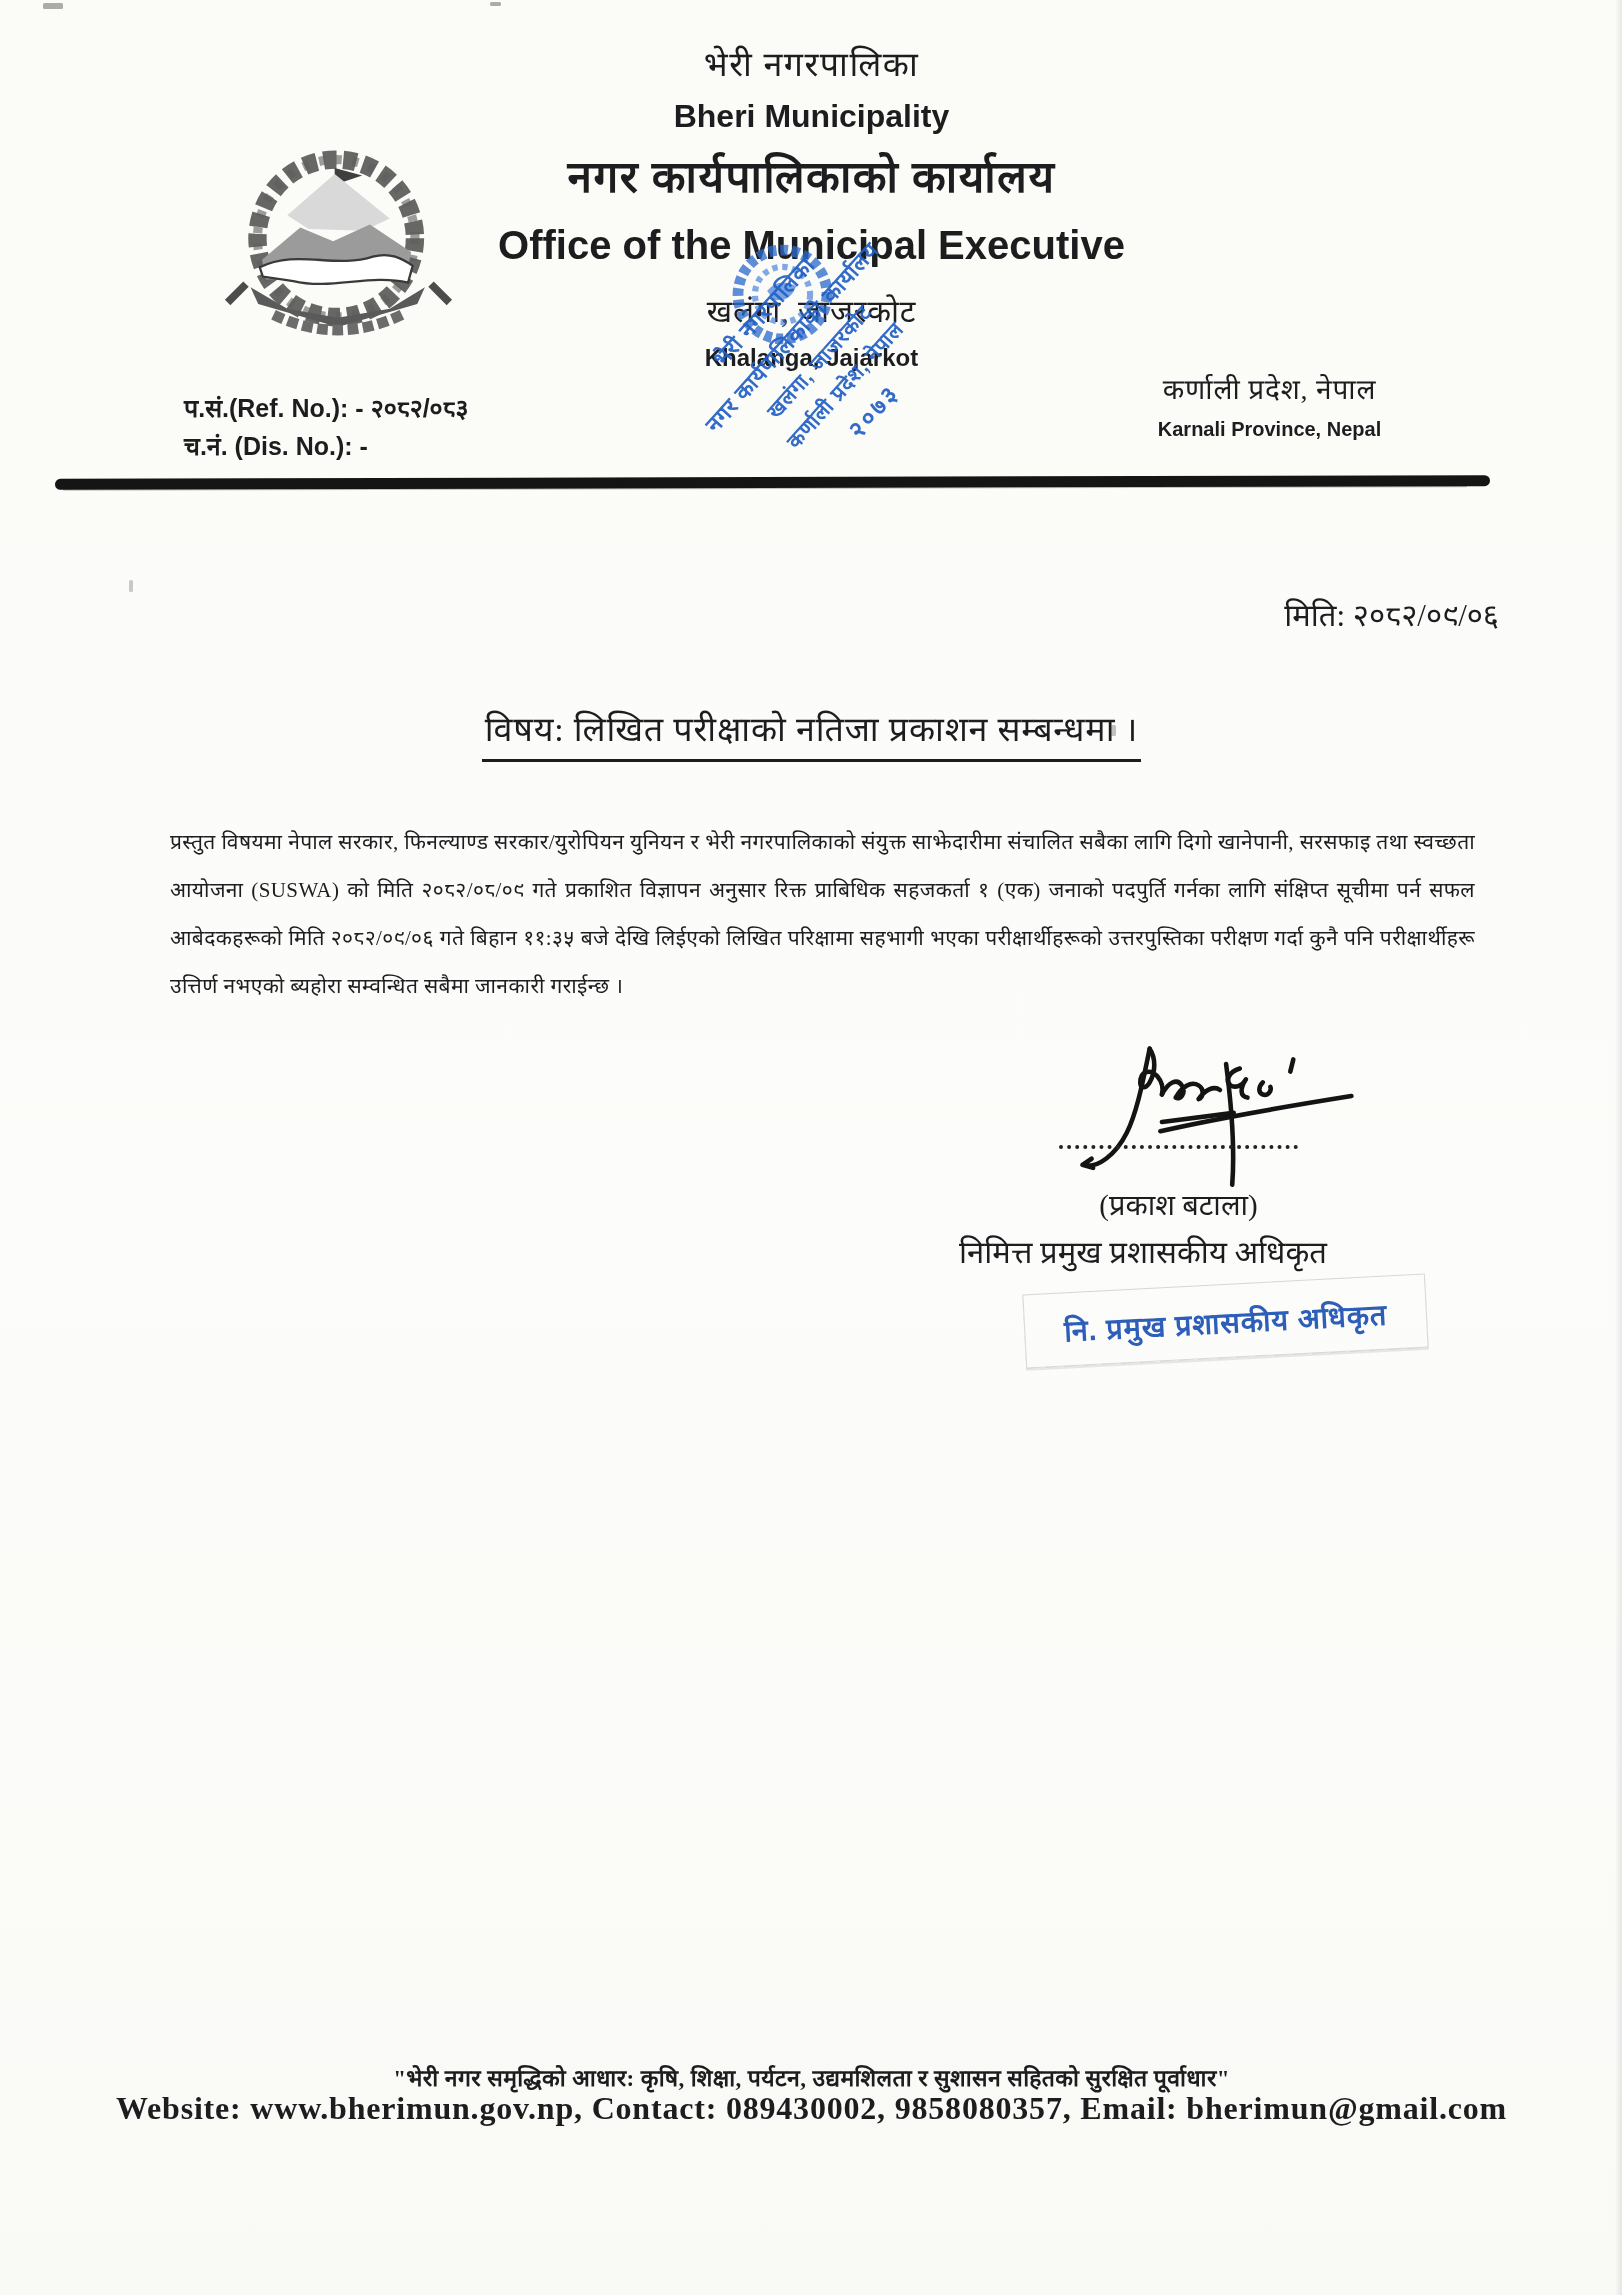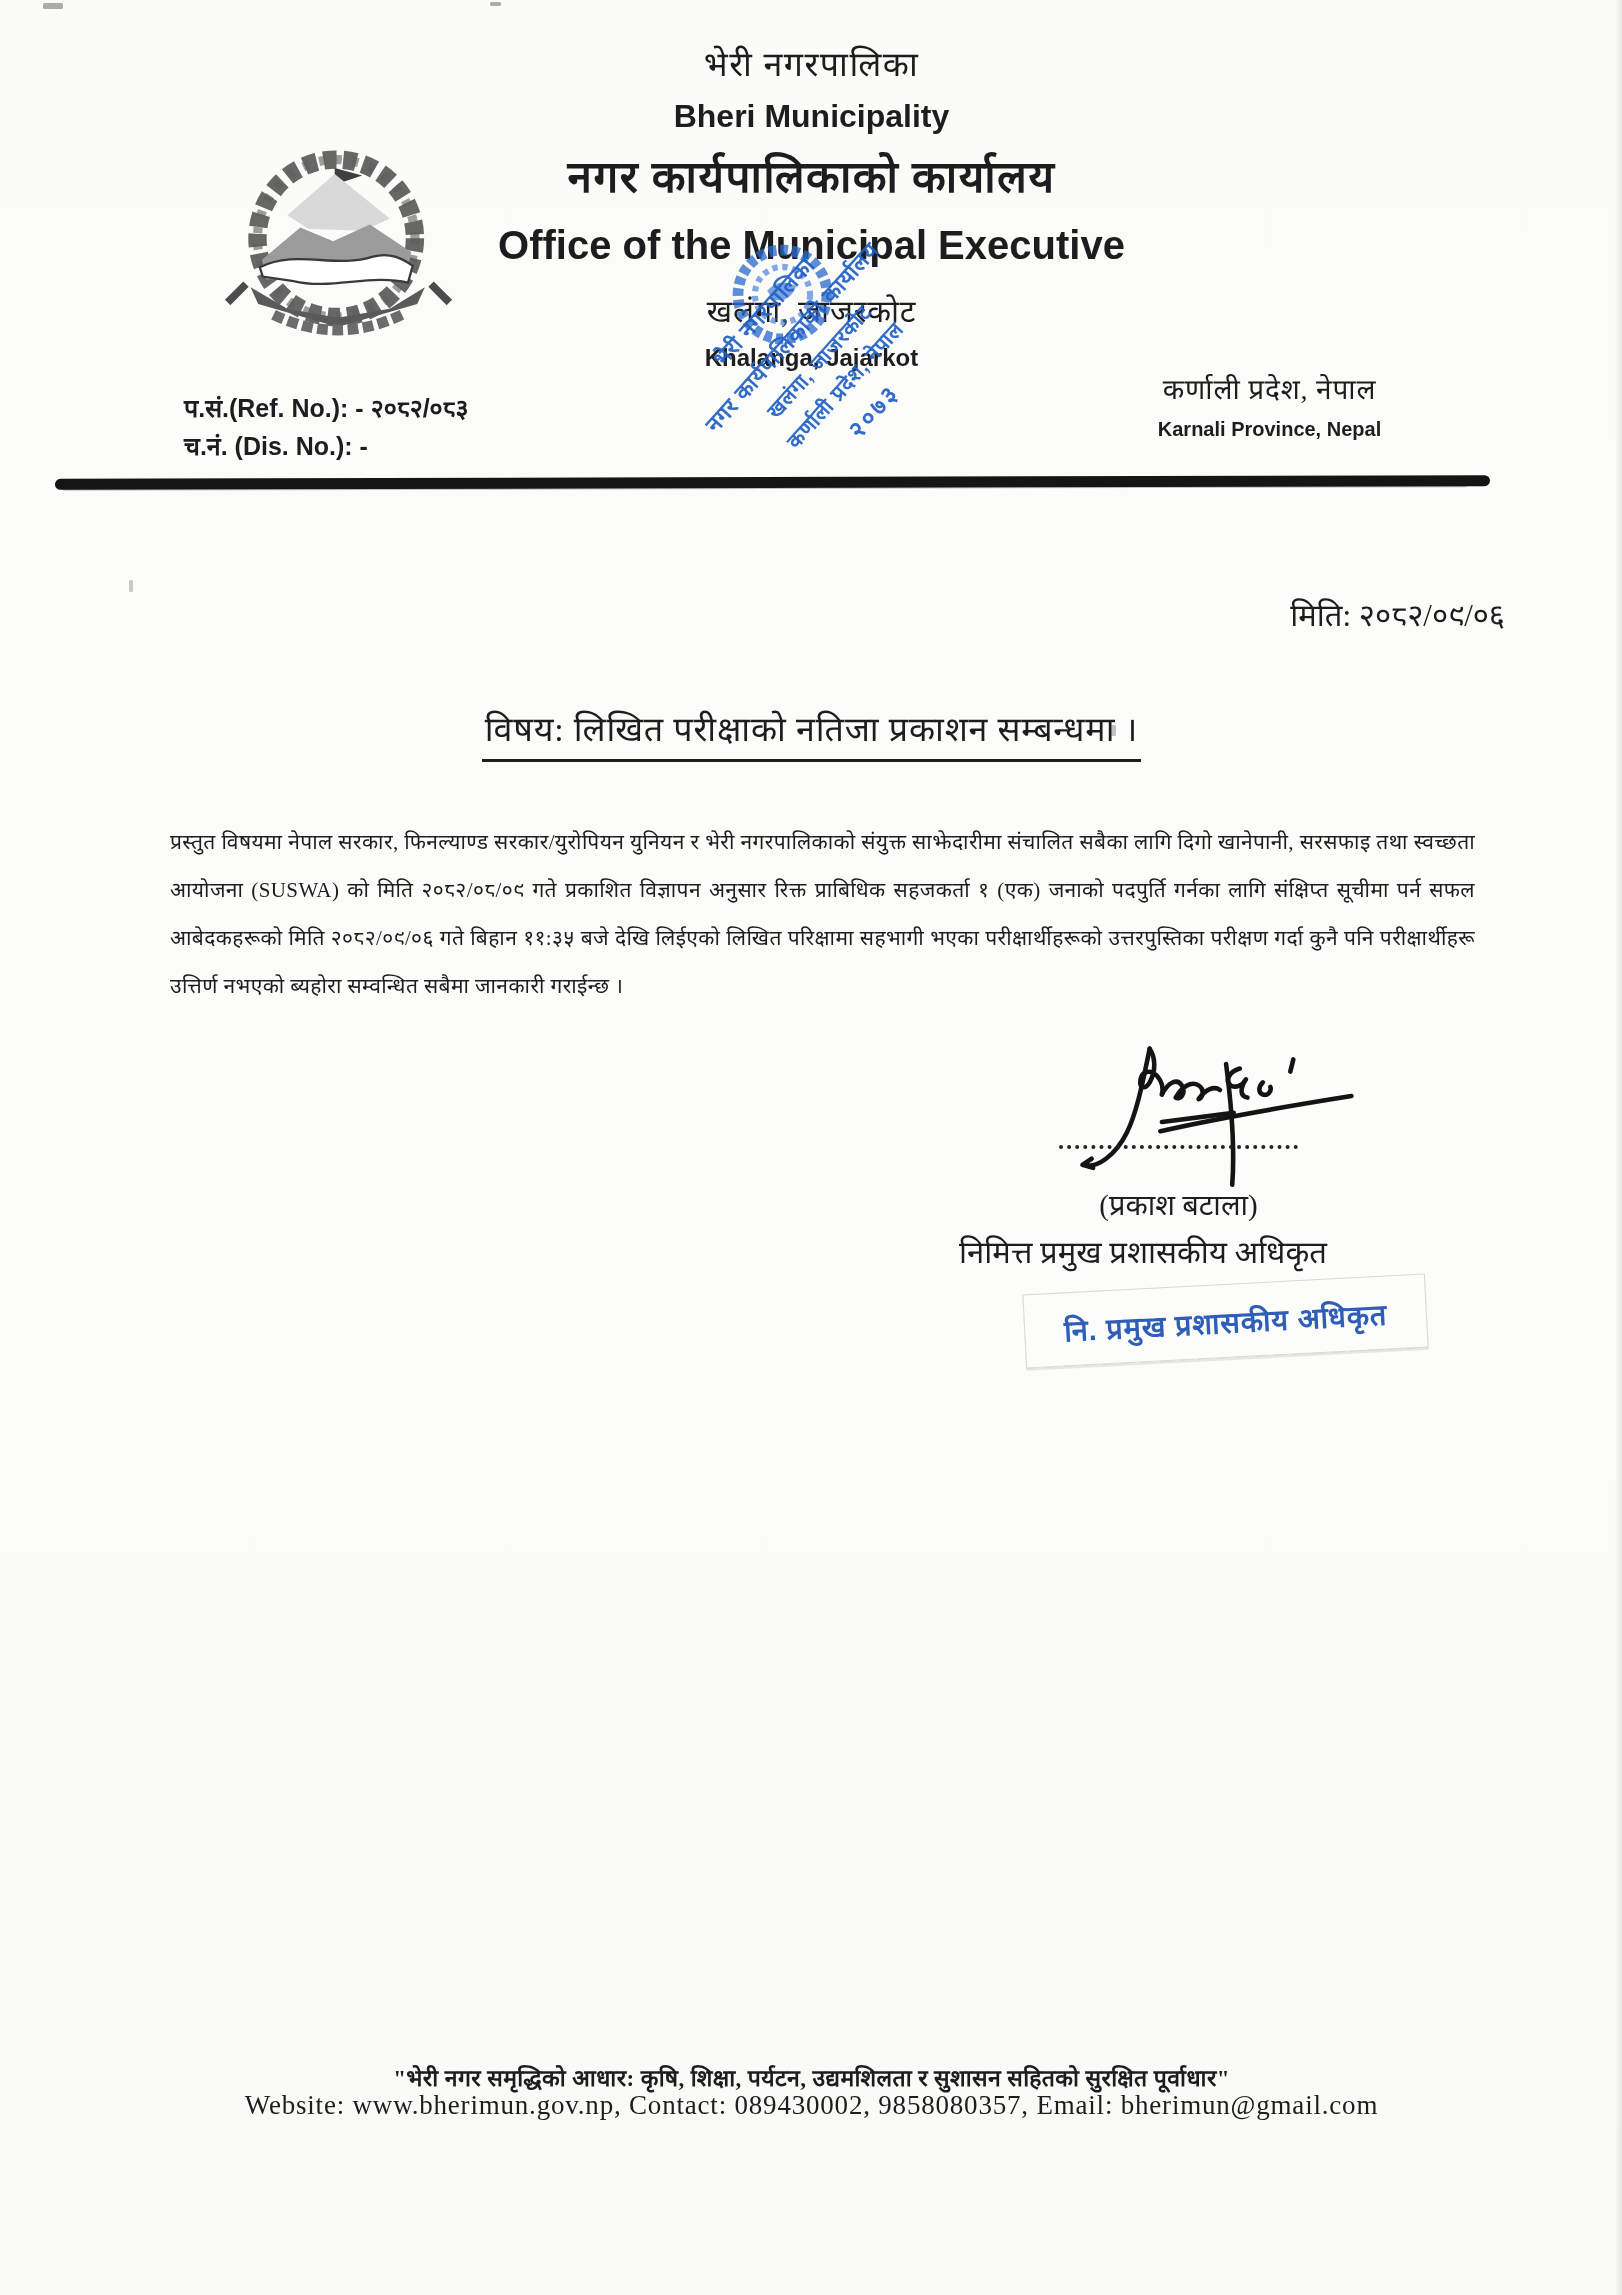--- a/index.html
+++ b/index.html
@@ -52,21 +52,21 @@
     left:55px;top:477px;width:1435px;height:10.7px;
     background:#151515;border-radius:5.4px;
     transform:rotate(-0.15deg);
   }
   .divider::after{
     content:"";position:absolute;left:7.7px;right:23px;top:10px;height:2.3px;
     background:rgba(20,20,20,.25);border-radius:1.5px;
   }
 
   
-  .dateline{top:593px;right:118px;font-size:31px;text-align:right;}
+  .dateline{top:593px;right:124px;font-size:31px;text-align:right;}
   .subjectwrap{top:705px;}
   .subject{
     display:inline-block;font-size:34px;font-weight:normal;
     border-bottom:3.1px solid #1d1d1f;padding:0 3.1px 7.7px 3.1px;letter-spacing:0.8px;
   }
   .bodytext{
     left:170px;top:797px;width:1305px;
     font-size:21px;line-height:48px;
     text-align:justify;text-align-last:left;letter-spacing:0.4px;
   }
@@ -86,21 +86,21 @@
     border:1.5px solid rgba(140,140,140,.35);
     display:flex;align-items:center;justify-content:center;
     color:#2356b6;font-family:"Liberation Sans","DejaVu Sans",sans-serif;
     font-weight:bold;font-size:29px;letter-spacing:0.8px;
     box-shadow:0 2.3px 0 rgba(160,160,160,.25);
     opacity:.95;
   }
 
   
   .foot-motto{top:2061px;font-size:23px;font-weight:bold;letter-spacing:0.4px;}
-  .foot-contact{top:2090px;font-size:27px;font-weight:normal;letter-spacing:0.8px;}
+  .foot-contact{top:2090px;font-size:32px;font-weight:bold;letter-spacing:0.8px;}
 
   
   .speck{position:absolute;background:#6a6a6a;border-radius:1.5px;opacity:.55;}
   .edge-shade{
     position:absolute;top:0;right:0;width:7.7px;height:100%;
     background:linear-gradient(90deg,rgba(0,0,0,0) 0%,rgba(120,120,120,.18) 100%);
   }
 </style>
 </head>
 <body>

